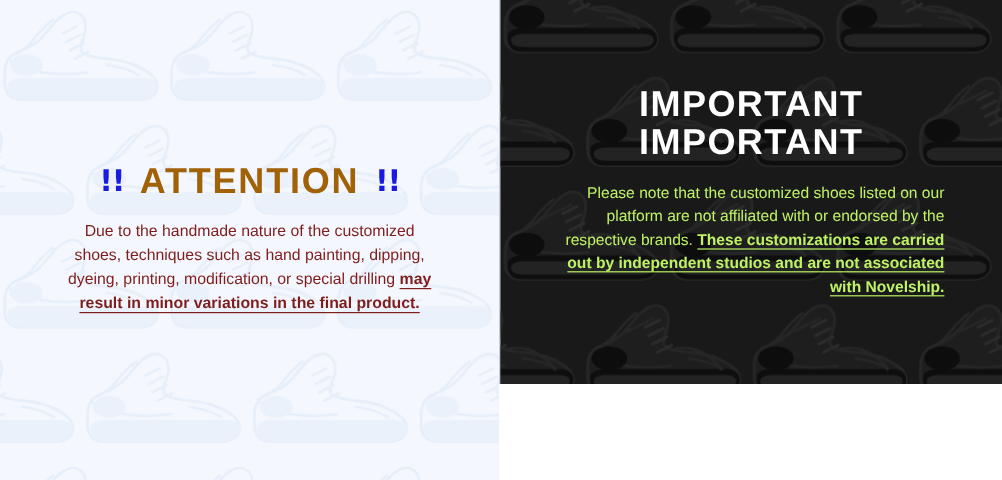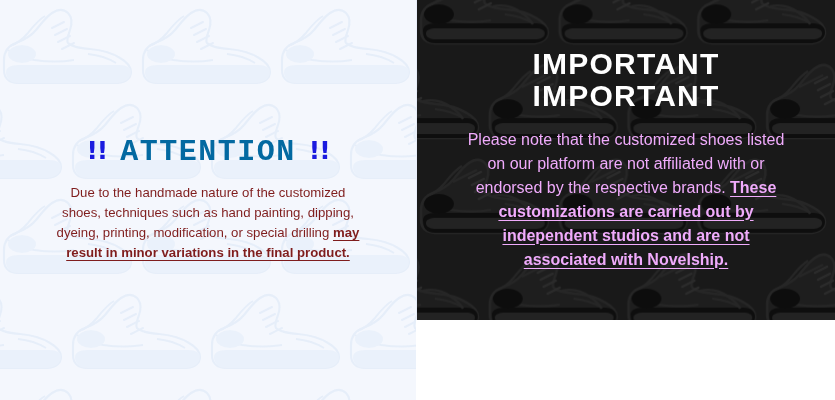--- a/index.html
+++ b/index.html
@@ -78,24 +78,24 @@
     font-weight:900;
     color:#1b1bdf;
     letter-spacing:-1px;
     font-family:"DejaVu Sans", sans-serif;
     line-height:1;
     transform:translateY(-1px);
   }
   .heading {
     font-size:30px;
     font-weight:900;
-    color:#0369a1;
+    color:#a16207;
     letter-spacing:1.5px;
     line-height:1.02;
-    font-family:Liberation Mono, monospace;
+    font-family:Liberation Sans, sans-serif;
     transform:scaleX(1.0);
   }
   .heading-dark {
     font-size:30px;
     font-weight:900;
     color:#ffffff;
     letter-spacing:1.2px;
     line-height:1.04;
     text-align:center;
     font-family:"Liberation Sans", sans-serif;
@@ -105,25 +105,26 @@
   .body-copy {
     margin-top:16px;
     font-size:13.2px;
     line-height:1.52;
     color:#7f1d1d;
     max-width:312px;
     font-weight:400;
   }
   .body-copy-dark {
     margin-top:17px;
-    font-size:16px;
+    font-size:13px;
     line-height:1.5;
-    color:#f0abfc;
+    color:#bef264;
     max-width:322px;
     font-weight:400;
+    text-align:right;
   }
   .emph {
     font-weight:700;
     text-decoration:underline;
     text-underline-offset:2.5px;
   }
 </style>
 </head>
 <body>
 

